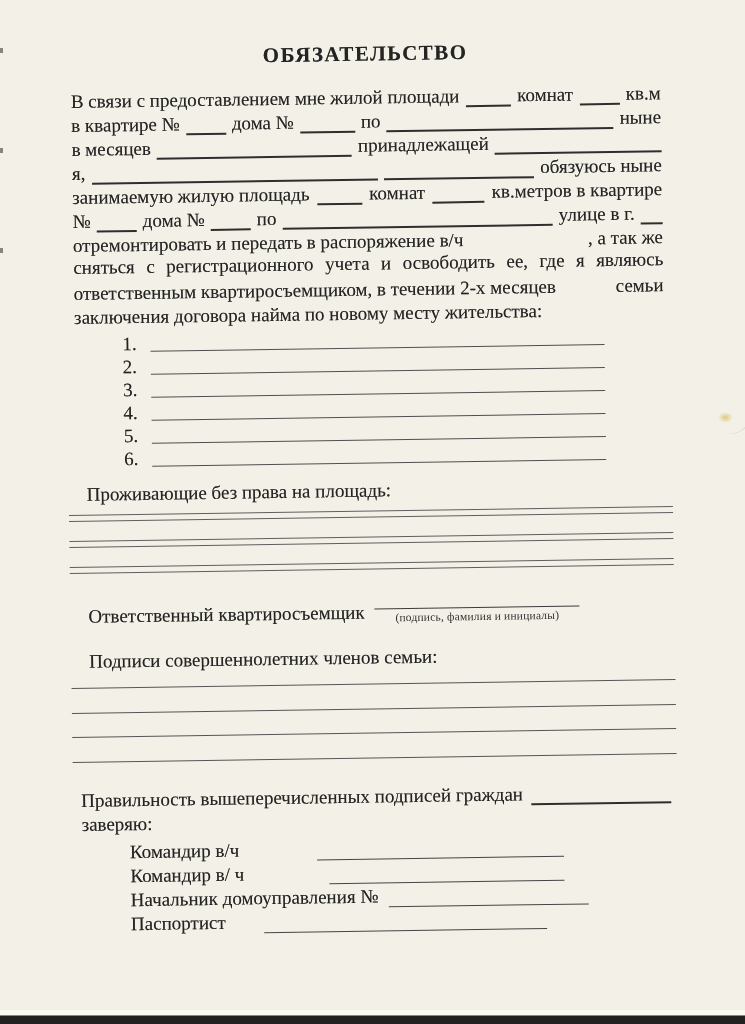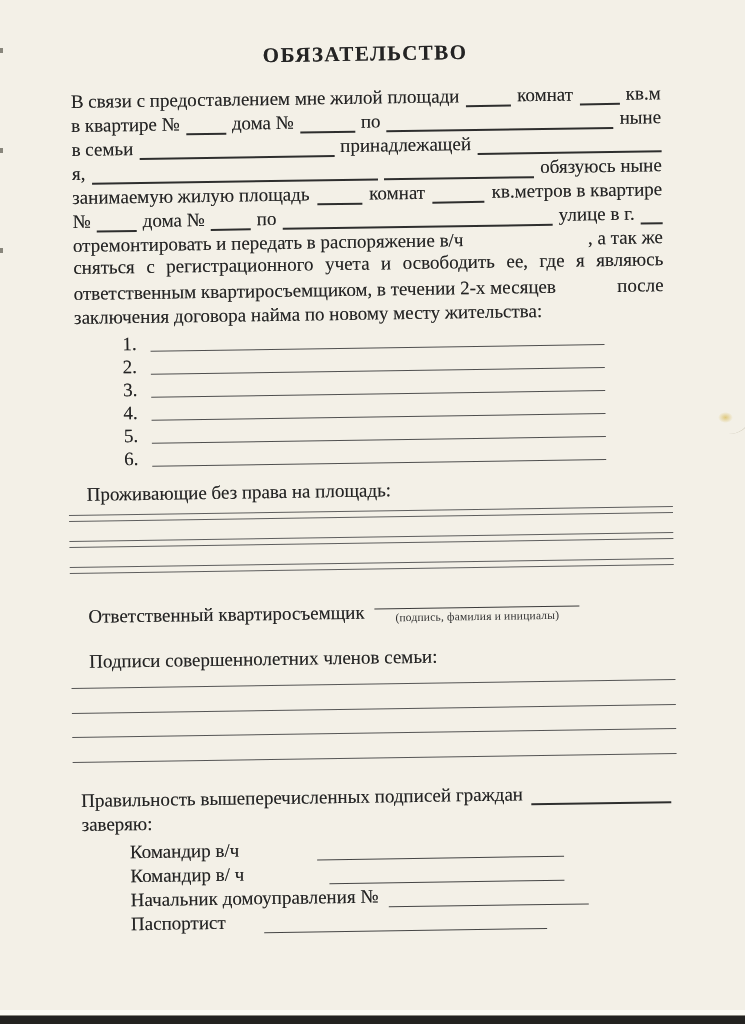--- a/index.html
+++ b/index.html
@@ -85,21 +85,21 @@
         <div class="para-line">
           <span class="word">в квартире №</span>
           <span class="blank" style="width: 40px;"></span>
           <span class="word">дома №</span>
           <span class="blank" style="width: 55px;"></span>
           <span class="word">по</span>
           <span class="blank grow"></span>
           <span class="word">ныне</span>
         </div>
         <div class="para-line">
-          <span class="word">в  семьи</span>
+          <span class="word">в  месяцев</span>
           <span class="blank" style="width: 195px;"></span>
           <span class="word">принадлежащей</span>
           <span class="blank grow"></span>
         </div>
         <div class="para-line">
           <span class="word">я,</span>
           <span class="blank grow heavy"></span>
           <span class="blank heavy" style="width: 150px;"></span>
           <span class="word">обязуюсь ныне</span>
         </div>
@@ -120,21 +120,21 @@
           <span class="word">улице в г.</span>
           <span class="blank" style="width: 22px;"></span>
         </div>
         <div class="para-line">
           <span class="word">отремонтировать и передать в распоряжение в/ч</span>
           <span class="word">, а так же</span>
         </div>
         <div class="para-line fill">сняться с регистрационного учета и освободить ее, где я являюсь</div>
         <div class="para-line">
           <span class="word">ответственным квартиросъемщиком, в течении 2-х месяцев</span>
-          <span class="word">после</span>
+          <span class="word">семьи</span>
         </div>
         <div class="para-line">
           <span class="word">заключения договора найма по новому месту жительства:</span>
         </div>
       </div>
 
     <div id="numbered-list" class="list">
         <div class="list-row">
           <span class="list-num">1.</span>
           <span class="list-line"></span>

